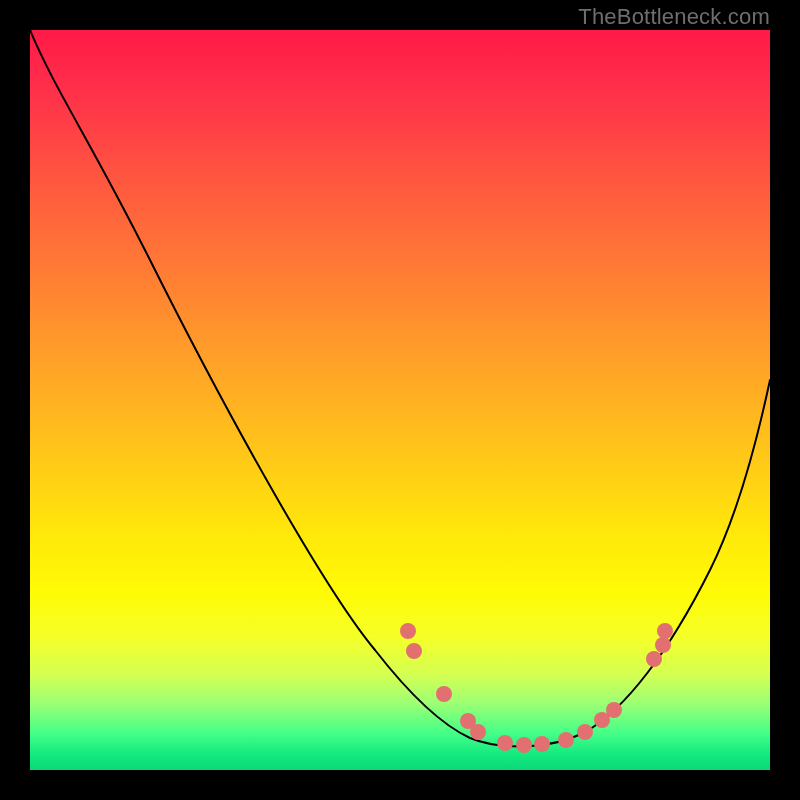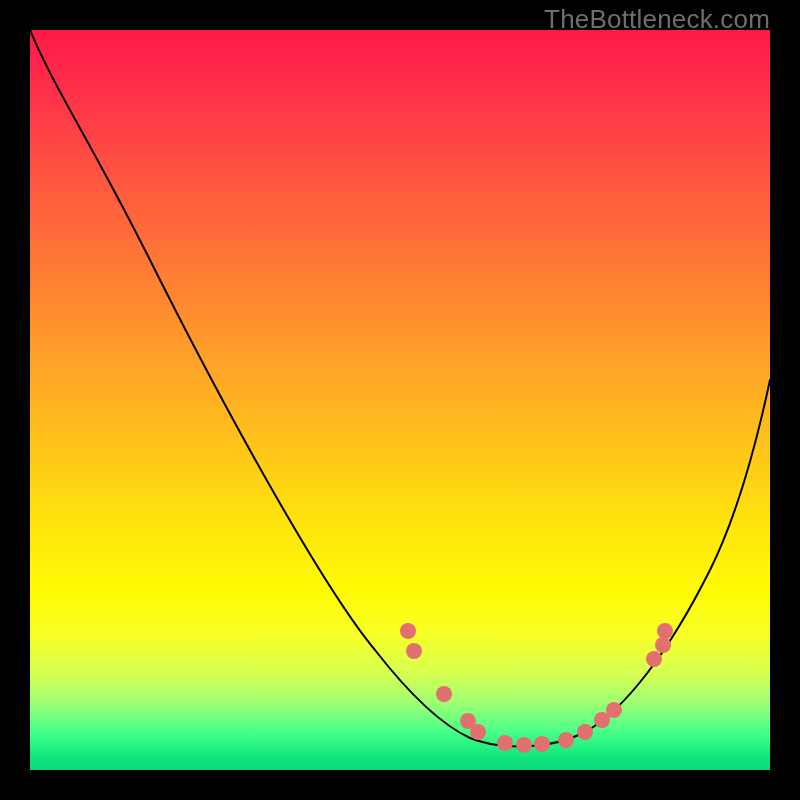--- a/index.html
+++ b/index.html
@@ -32,21 +32,21 @@
       #45ff88 95%,
       #12e97e 98%,
       #0bd87a 100%
     );
   }
   .attribution {
     position: absolute;
     top: 4px;
     right: 30px;
     color: #6e6e6e;
-    font-size: 26px;
+    font-size: 22px;
     font-weight: 500;
     letter-spacing: 0.2px;
   }
   svg.curve {
     position: absolute;
     left: 0;
     top: 0;
     width: 740px;
     height: 740px;
   }

